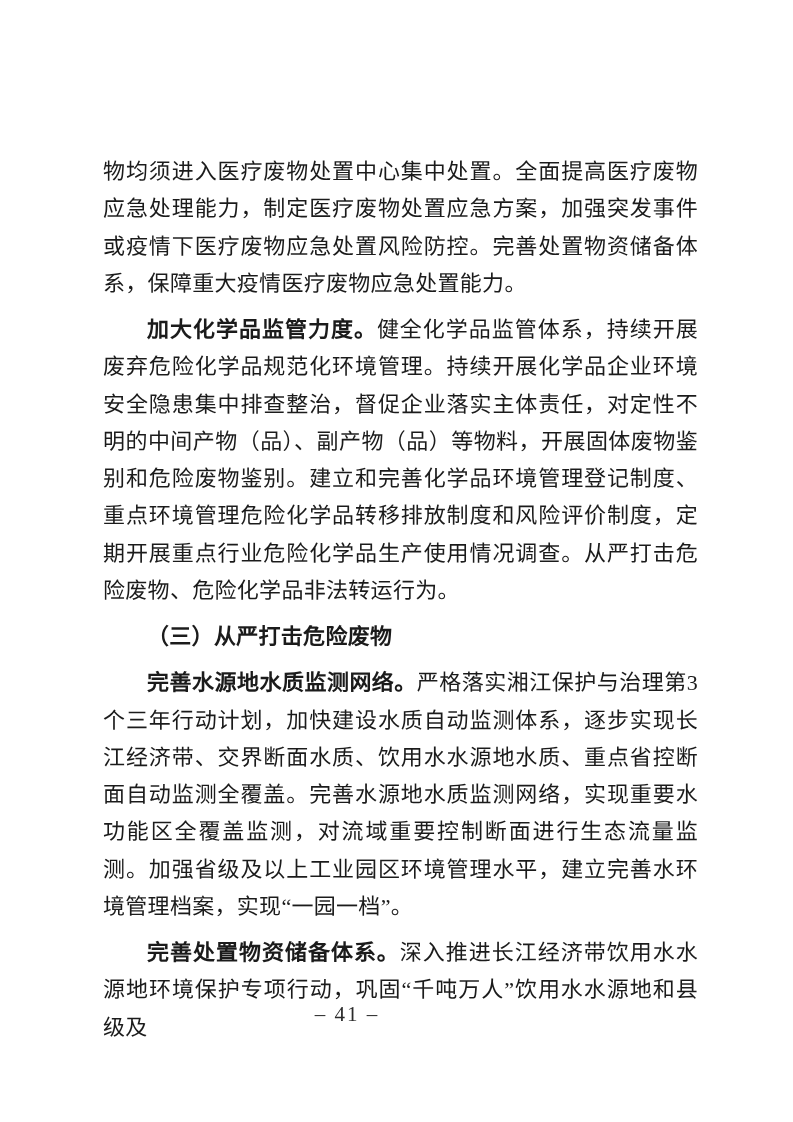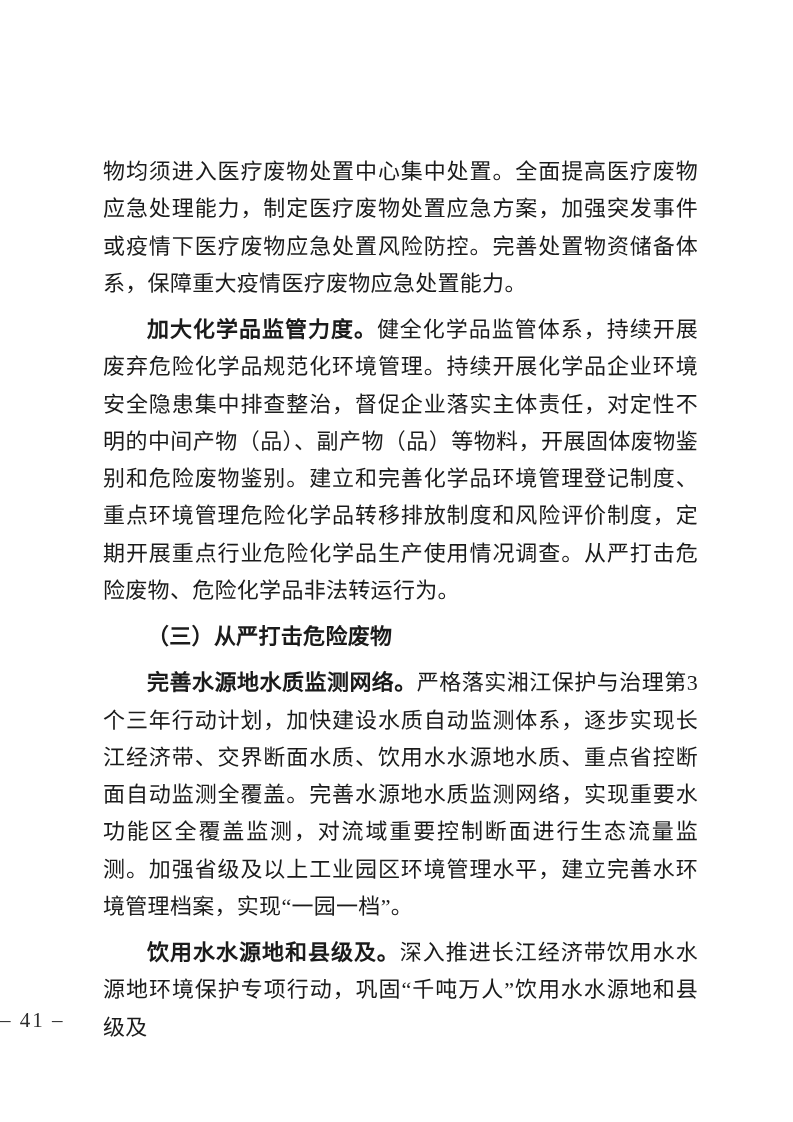--- a/index.html
+++ b/index.html
@@ -43,32 +43,31 @@
     text-indent: 2em;
   }
   b.lead {
     font-weight: 700;
   }
   .page-number {
     position: absolute;
     top: 1002px;
     left: 0;
     width: 694px;
-    text-align: left;
+    text-align: center;
     font-size: 21px;
     letter-spacing: 2px;
     color: #2b2b2b;
-    margin-top: 6px;
   }
 </style>
 </head>
 <body>
 
 <main class="page">
   <section class="text-block" id="text-block">
       <p class="para-continuation">物均须进入医疗废物处置中心集中处置。全面提高医疗废物应急处理能力，制定医疗废物处置应急方案，加强突发事件或疫情下医疗废物应急处置风险防控。完善处置物资储备体系，保障重大疫情医疗废物应急处置能力。</p>
       <p class="para-indent"><b class="lead">加大化学品监管力度。</b>健全化学品监管体系，持续开展废弃危险化学品规范化环境管理。持续开展化学品企业环境安全隐患集中排查整治，督促企业落实主体责任，对定性不明的中间产物（品）、副产物（品）等物料，开展固体废物鉴别和危险废物鉴别。建立和完善化学品环境管理登记制度、重点环境管理危险化学品转移排放制度和风险评价制度，定期开展重点行业危险化学品生产使用情况调查。从严打击危险废物、危险化学品非法转运行为。</p>
       <p class="para-heading">（三）从严打击危险废物</p>
       <p class="para-indent"><b class="lead">完善水源地水质监测网络。</b>严格落实湘江保护与治理第3个三年行动计划，加快建设水质自动监测体系，逐步实现长江经济带、交界断面水质、饮用水水源地水质、重点省控断面自动监测全覆盖。完善水源地水质监测网络，实现重要水功能区全覆盖监测，对流域重要控制断面进行生态流量监测。加强省级及以上工业园区环境管理水平，建立完善水环境管理档案，实现“一园一档”。</p>
-      <p class="para-indent"><b class="lead">饮用水水源地和县级及。</b>深入推进长江经济带饮用水水源地环境保护专项行动，巩固“千吨万人”饮用水水源地和县级及</p>
+      <p class="para-indent"><b class="lead">完善处置物资储备体系。</b>深入推进长江经济带饮用水水源地环境保护专项行动，巩固“千吨万人”饮用水水源地和县级及</p>
     </section>
   <div class="page-number">– 41 –</div>
 </main>
 
 </body></html>

